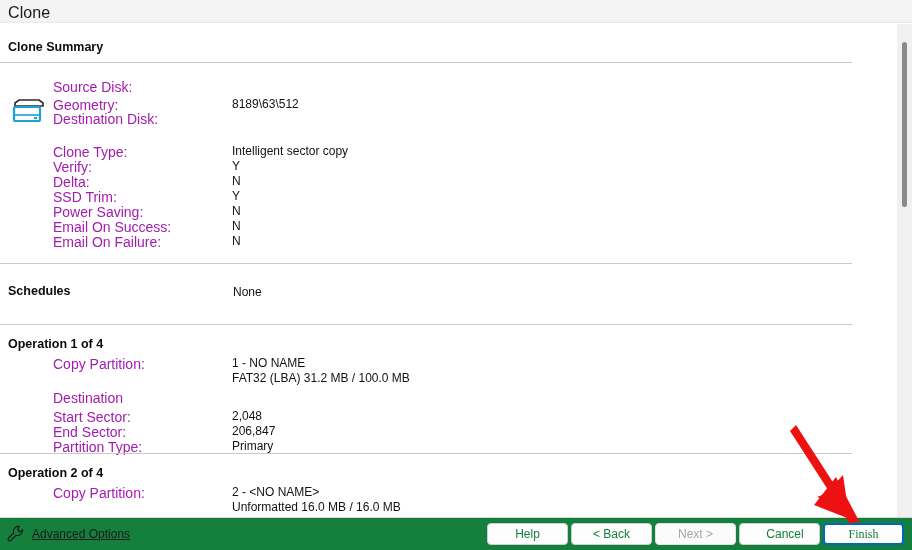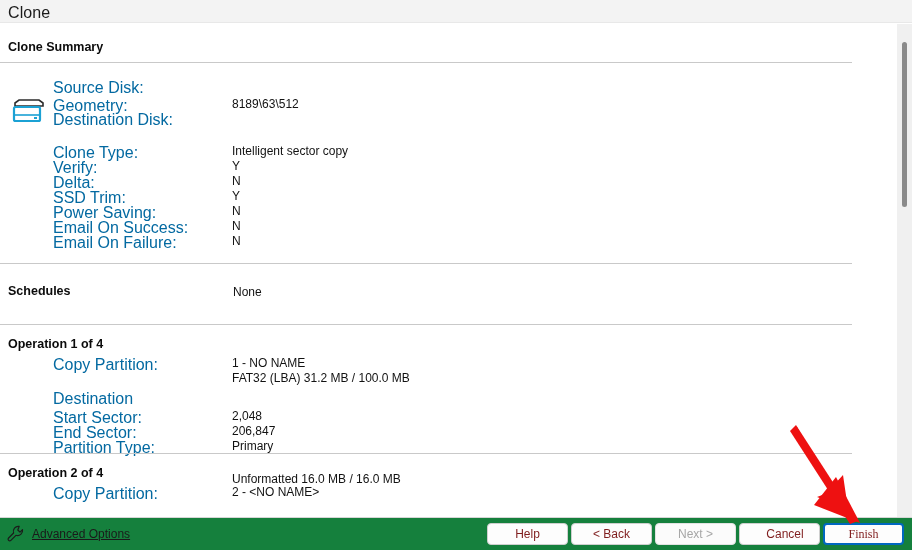--- a/index.html
+++ b/index.html
@@ -70,22 +70,22 @@
   .section-title {
     position: absolute;
     font-weight: bold;
     font-size: 12.5px;
     color: #0b0b0b;
     left: 8px;
   }
   .lbl {
     position: absolute;
     left: 53px;
-    font-size: 16px;
-    color: #0369a1;
+    font-size: 14px;
+    color: #a21caf;
     white-space: nowrap;
   }
   .val {
     position: absolute;
     left: 232px;
     font-size: 12px;
     color: #121212;
     white-space: nowrap;
   }
   .val.indent-none { left: 233px; }
@@ -138,21 +138,21 @@
     position: absolute;
     top: 523px;
     width: 81px;
     height: 22px;
     background: #fdfdfd;
     border: 1px solid #cfcfcf;
     border-radius: 4px;
     box-sizing: border-box;
     font-family: "Liberation Sans", sans-serif;
     font-size: 12px;
-    color: #7f1d1d;
+    color: #15803d;
     text-align: center;
     line-height: 20px;
     padding: 0;
     cursor: pointer;
   }
   .btn.disabled {
     color: #a6a6a6;
     background: #fbfbfb;
     border-color: #e2e2e2;
     cursor: default;
@@ -250,21 +250,21 @@
 
   <div class="lbl" style="top:415px;">Partition Type:</div>
   <div class="val" style="top:415px;">Primary</div>
 
   <div class="divider" style="top:429px;"></div>
 
   <div class="section-title" style="top:442px;">Operation 2 of 4</div>
 
   <div class="lbl" style="top:461px;">Copy Partition:</div>
   <div class="val" style="top:461px;">2 - &lt;NO NAME&gt;</div>
-  <div class="val" style="top:448px;">Unformatted 16.0 MB / 16.0 MB</div>
+  <div class="val" style="top:476px;">Unformatted 16.0 MB / 16.0 MB</div>
 
   <div class="lbl" style="top:491px;">Destination</div>
 
 </div>
 
 <div class="scrollbar-track">
   <div class="scrollbar-thumb"></div>
 </div>
 
 <div class="footer">

